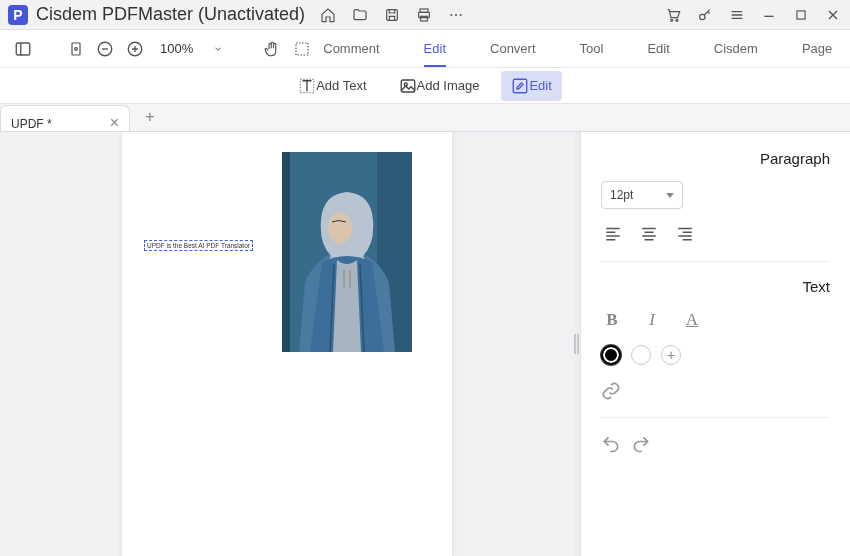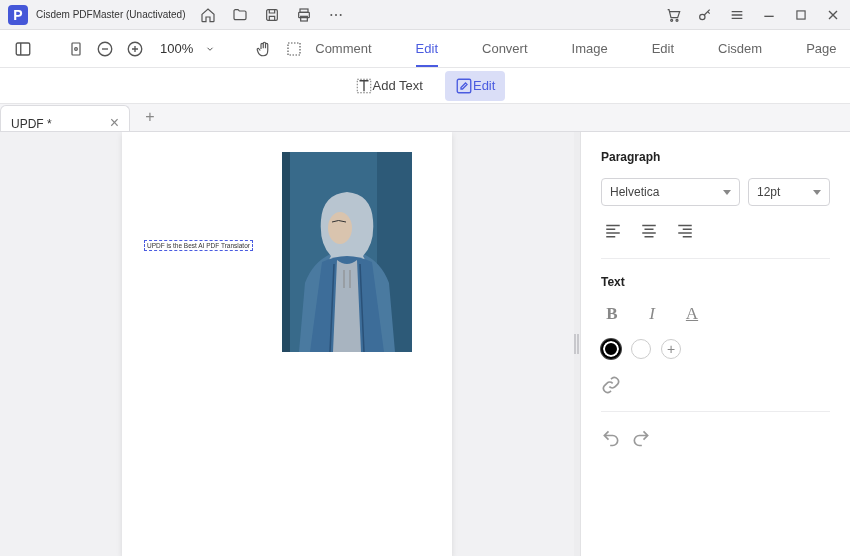--- a/index.html
+++ b/index.html
@@ -1,31 +1,31 @@
 <!DOCTYPE html>
 <html><head>
 <meta charset="utf-8">
 <style>
 * { margin: 0; padding: 0; box-sizing: border-box; font-family: -apple-system, BlinkMacSystemFont, "Segoe UI", Arial, sans-serif; }
 body { width: 850px; height: 556px; background: #f5f5f7; overflow: hidden; }
 
 
 .title-bar { height: 30px; background: #f2f2f4; border-bottom: 1px solid #e0e0e2; display: flex; align-items: center; padding: 0 8px; }
 .app-logo { width: 20px; height: 20px; background: #4557d8; border-radius: 4px; color: #fff; display: flex; align-items: center; justify-content: center; font-weight: bold; font-size: 14px; margin-right: 8px; }
-.app-title { font-size: 10px; color: #333; }
+.app-title { font-size: 18px; color: #333; }
 .title-icons { display: flex; align-items: center; gap: 14px; margin-left: 14px; }
 .title-icons .ic, .win-controls .ic { width: 18px; height: 18px; color: #555; display: flex; align-items: center; justify-content: center; cursor: pointer; }
 .win-controls { margin-left: auto; display: flex; align-items: center; gap: 14px; }
 svg { display: block; }
 
 
 .main-toolbar { height: 38px; background: #fff; border-bottom: 1px solid #e6e6e8; display: flex; align-items: center; padding: 0 14px; gap: 12px; }
 .tb-ic { width: 20px; height: 20px; color: #555; display: flex; align-items: center; justify-content: center; cursor: pointer; }
 .tb-sep { width: 1px; height: 22px; background: #e0e0e2; margin: 0 6px; }
-.zoom-disp { font-size: 13px; color: #333; display: flex; align-items: center; gap: 12px; padding: 0 4px; }
+.zoom-disp { font-size: 13px; color: #333; display: flex; align-items: center; gap: 20px; padding: 0 4px; }
 .main-tabs { margin-left: auto; display: flex; align-items: center; gap: 44px; height: 100%; padding-right: 10px; }
 .main-tab { font-size: 13px; color: #666; cursor: pointer; height: 100%; display: flex; align-items: center; position: relative; }
 .main-tab.active { color: #4a5be0; }
 .main-tab.active::after { content: ""; position: absolute; bottom: 0; left: 0; right: 0; height: 2px; background: #4a5be0; }
 
 
 .sub-toolbar { height: 36px; background: #fff; border-bottom: 1px solid #e6e6e8; display: flex; align-items: center; justify-content: center; gap: 12px; }
 .sub-btn { display: flex; align-items: center; gap: 0; padding: 6px 10px; font-size: 13px; color: #444; border-radius: 4px; cursor: pointer; }
 .sub-btn.active { background: #dadef7; color: #4a5be0; }
 .sub-btn .sic { width: 18px; height: 18px; display: flex; align-items: center; justify-content: center; }
@@ -42,21 +42,21 @@
 .page { width: 330px; background: #fff; box-shadow: 0 2px 6px rgba(0,0,0,0.1); margin: 0; position: relative; }
 .text-box { position: absolute; left: 22px; top: 108px; border: 1px dashed #4a5be0; font-size: 6.5px; color: #333; padding: 1px 2px; background: rgba(255,255,255,0.8); white-space: nowrap; }
 .photo { position: absolute; left: 160px; top: 20px; width: 130px; height: 200px; background: #2e5a7a; overflow: hidden; }
 .photo svg { width: 100%; height: 100%; }
 
 .divider-handle { width: 6px; background: #ededef; cursor: col-resize; display: flex; align-items: center; justify-content: center; position: relative; }
 .divider-handle::before { content: ""; position: absolute; width: 2px; height: 20px; background: #c8c8cc; box-shadow: 3px 0 0 #c8c8cc; left: 0; }
 
 
 .right-panel { width: 270px; background: #fff; border-left: 1px solid #e2e2e4; padding: 18px 20px; overflow-y: auto; }
-.panel-heading { font-size: 12px; font-weight: 700; color: #222; margin-bottom: 14px; }
+.panel-heading { font-size: 15px; font-weight: 400; color: #222; margin-bottom: 14px; text-align: right; }
 .controls-row { display: flex; gap: 8px; margin-bottom: 12px; }
 .select-box { border: 1px solid #d4d4d8; border-radius: 4px; height: 28px; display: flex; align-items: center; padding: 0 8px; font-size: 12px; color: #444; background: #fff; cursor: pointer; position: relative; }
 .select-box.font { flex: 1; }
 .select-box.size { width: 82px; }
 .select-box::after { content: ""; width: 0; height: 0; border-left: 4px solid transparent; border-right: 4px solid transparent; border-top: 5px solid #888; margin-left: auto; }
 .align-row { display: flex; gap: 12px; margin-bottom: 16px; }
 .align-btn { width: 24px; height: 24px; display: flex; align-items: center; justify-content: center; color: #555; cursor: pointer; }
 .panel-sep { height: 1px; background: #ececee; margin-bottom: 16px; }
 .style-row { display: flex; gap: 18px; margin-bottom: 14px; }
 .style-btn { width: 22px; height: 22px; display: flex; align-items: center; justify-content: center; color: #888; font-family: Georgia, serif; font-size: 17px; cursor: pointer; }
@@ -183,36 +183,46 @@
     </div>
   <div class="tb-ic">
       <svg width="18" height="18" viewBox="0 0 24 24" fill="none" stroke="currentColor" stroke-width="1.6" stroke-dasharray="2 2">
         <rect x="4" y="4" width="16" height="16"></rect>
       </svg>
     </div>
   <div class="main-tabs">
     <div class="main-tab">Comment</div>
     <div class="main-tab active">Edit</div>
     <div class="main-tab">Convert</div>
-    <div class="main-tab">Image</div>
+    <div class="main-tab">Tool</div>
     <div class="main-tab">Edit</div>
     <div class="main-tab">Cisdem</div>
     <div class="main-tab">Page</div>
   </div>
 </div>
 
 <div class="sub-toolbar">
   <div class="sub-btn">
     <span class="sic">
         <svg width="18" height="18" viewBox="0 0 24 24" fill="none" stroke="currentColor" stroke-width="1.8">
           <path d="M6 5h12M12 5v14"></path>
           <rect x="3" y="3" width="18" height="18" stroke-dasharray="2 2" stroke-width="1"></rect>
         </svg>
       </span>
     <span>Add Text</span>
+  </div>
+  <div class="sub-btn">
+    <span class="sic">
+        <svg width="18" height="18" viewBox="0 0 24 24" fill="none" stroke="currentColor" stroke-width="1.8">
+          <rect x="3" y="4" width="18" height="16" rx="2"></rect>
+          <circle cx="9" cy="10" r="2"></circle>
+          <path d="M3 18l6-6 4 4 3-3 5 5"></path>
+        </svg>
+      </span>
+    <span>Add Image</span>
   </div>
   <div class="sub-btn active">
     <span class="sic">
         <svg width="18" height="18" viewBox="0 0 24 24" fill="none" stroke="currentColor" stroke-width="1.8">
           <rect x="3" y="3" width="18" height="18" rx="2"></rect>
           <path d="M14 8l2 2-6 6H8v-2z"></path>
         </svg>
       </span>
     <span>Edit</span>
   </div>
@@ -252,23 +262,20 @@
         </svg>
       </div>
     </div>
   </div>
 
   <div class="divider-handle"></div>
 
   <div class="right-panel">
     <div class="panel-heading">Paragraph</div>
     <div class="controls-row">
-      <div class="select-box font">
-          <span>Helvetica</span>
-        </div>
       <div class="select-box size">
           <span>12pt</span>
         </div>
     </div>
     <div class="align-row">
       <div class="align-btn">
           <svg width="18" height="18" viewBox="0 0 24 24" stroke="currentColor" stroke-width="2">
             <path d="M3 6h18M3 11h12M3 16h18M3 21h12"></path>
           </svg>
         </div>

